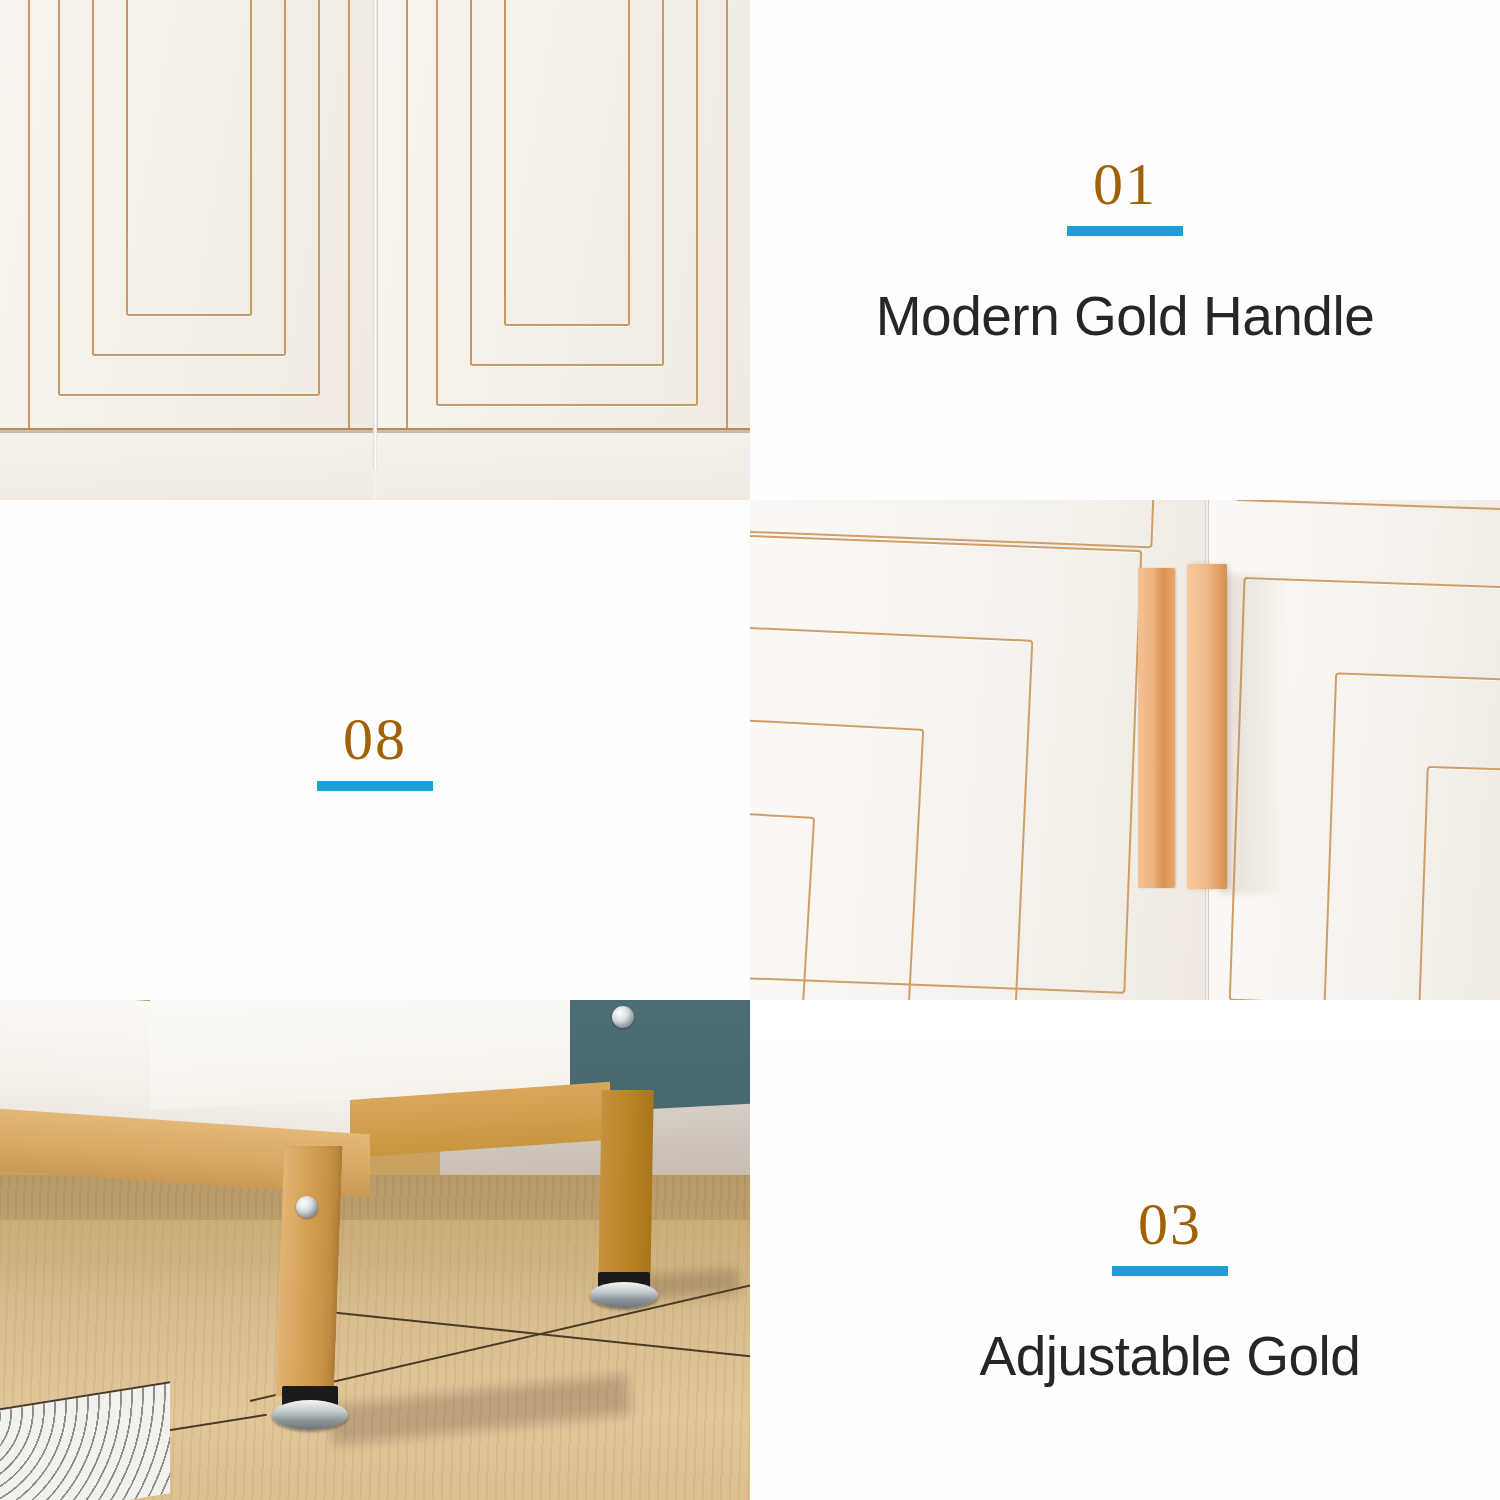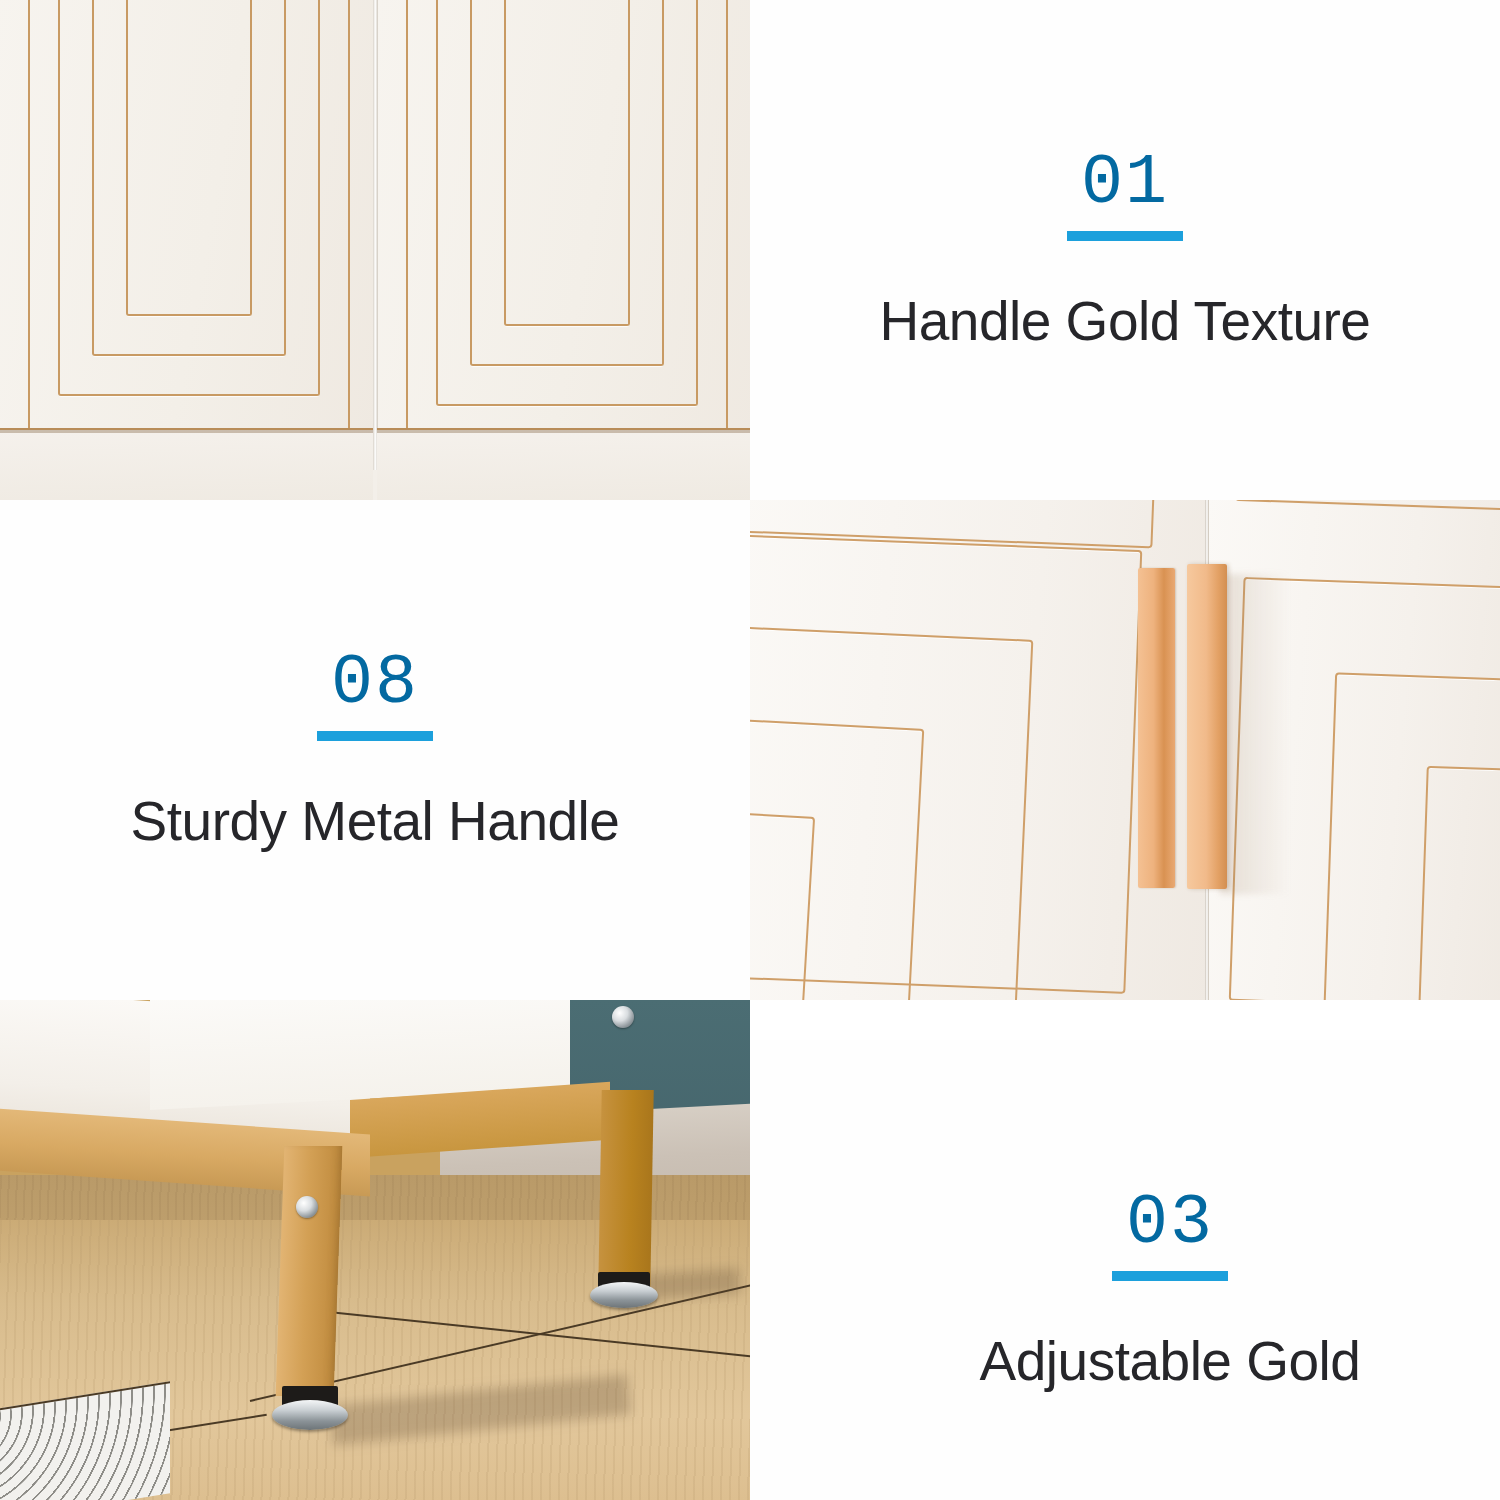--- a/index.html
+++ b/index.html
@@ -26,26 +26,26 @@
 
   
   .caption-cell {
     background: #fefefe;
     display: flex;
     flex-direction: column;
     align-items: center;
     justify-content: center;
   }
   .step-number {
-    color: #0369a1;
-    font-size: 70px;
+    color: #a16207;
+    font-size: 60px;
     font-weight: 500;
     letter-spacing: 2px;
     line-height: 1;
-    font-family: Liberation Mono, monospace;
+    font-family: Liberation Serif, serif;
   }
   .step-rule {
     width: 116px;
     height: 10px;
     background: #1ca0dc;
     margin-top: 12px;
   }
   .step-title {
     margin-top: 50px;
     color: #26262a;
@@ -322,27 +322,26 @@
       <div class="door-base-shadow"></div>
     </div>
     <div class="door-base" style="left:377px; width:377px;">
       <div class="door-base-shadow"></div>
     </div>
   </div>
 
   <div class="cell caption-cell" style="left:750px; top:0px; width:750px; height:500px;">
     <div class="step-number">01</div>
     <div class="step-rule"></div>
-    <div class="step-title">Handle Gold Texture</div>
+    <div class="step-title">Modern Gold Handle</div>
   </div>
 
   <div class="cell caption-cell" style="left:0px; top:500px; width:750px; height:500px;">
     <div class="step-number">08</div>
     <div class="step-rule"></div>
-    <div class="step-title">Sturdy Metal Handle</div>
   </div>
 
   <div class="cell photo-handle" style="left:750px; top:500px; width:750px; height:500px;">
     <div class="hd-door hd-door-l"></div>
     <div class="hd-door hd-door-r"></div>
 
     <div class="step-groove" style="left:-240px; top:-38px;  width:640px; height:70px;  transform:rotate(2.2deg);"></div>
     <div class="step-groove" style="left:-240px; top:38px;   width:620px; height:440px; transform:rotate(2.2deg);"></div>
     <div class="step-groove" style="left:-240px; top:128px;  width:510px; height:420px; transform:rotate(2.6deg);"></div>
     <div class="step-groove" style="left:-240px; top:218px;  width:400px; height:400px; transform:rotate(3.0deg);"></div>

